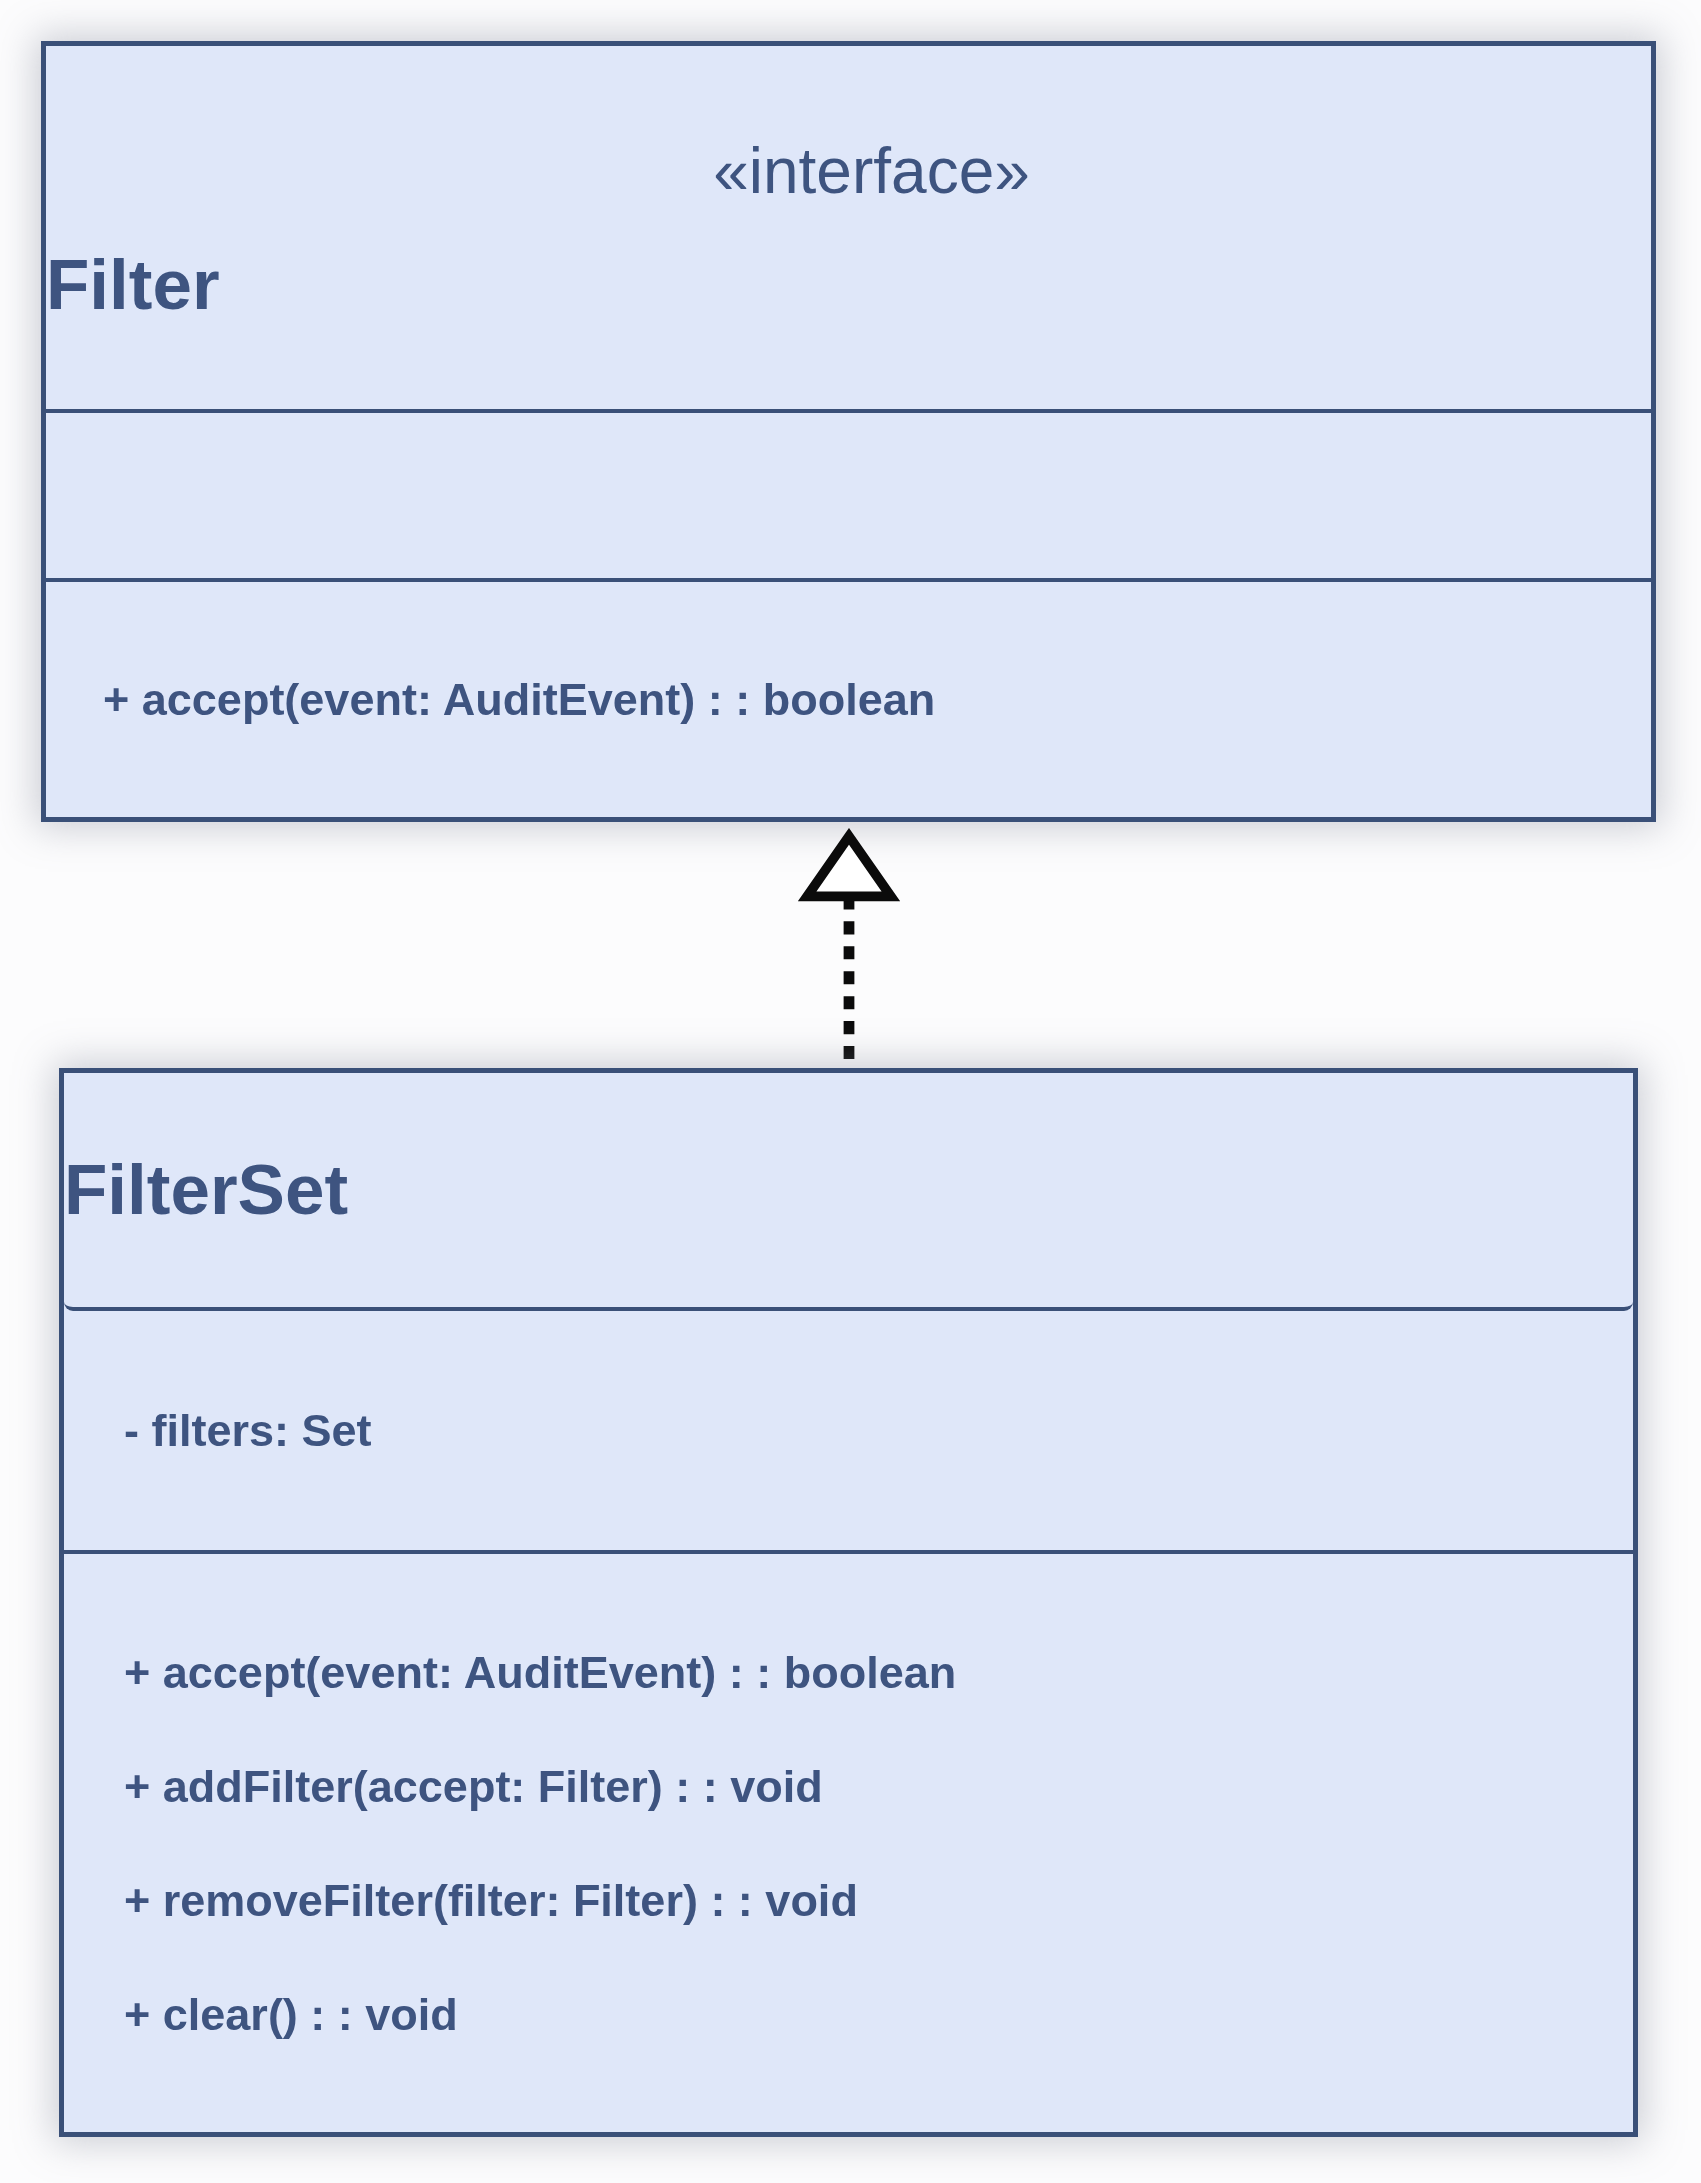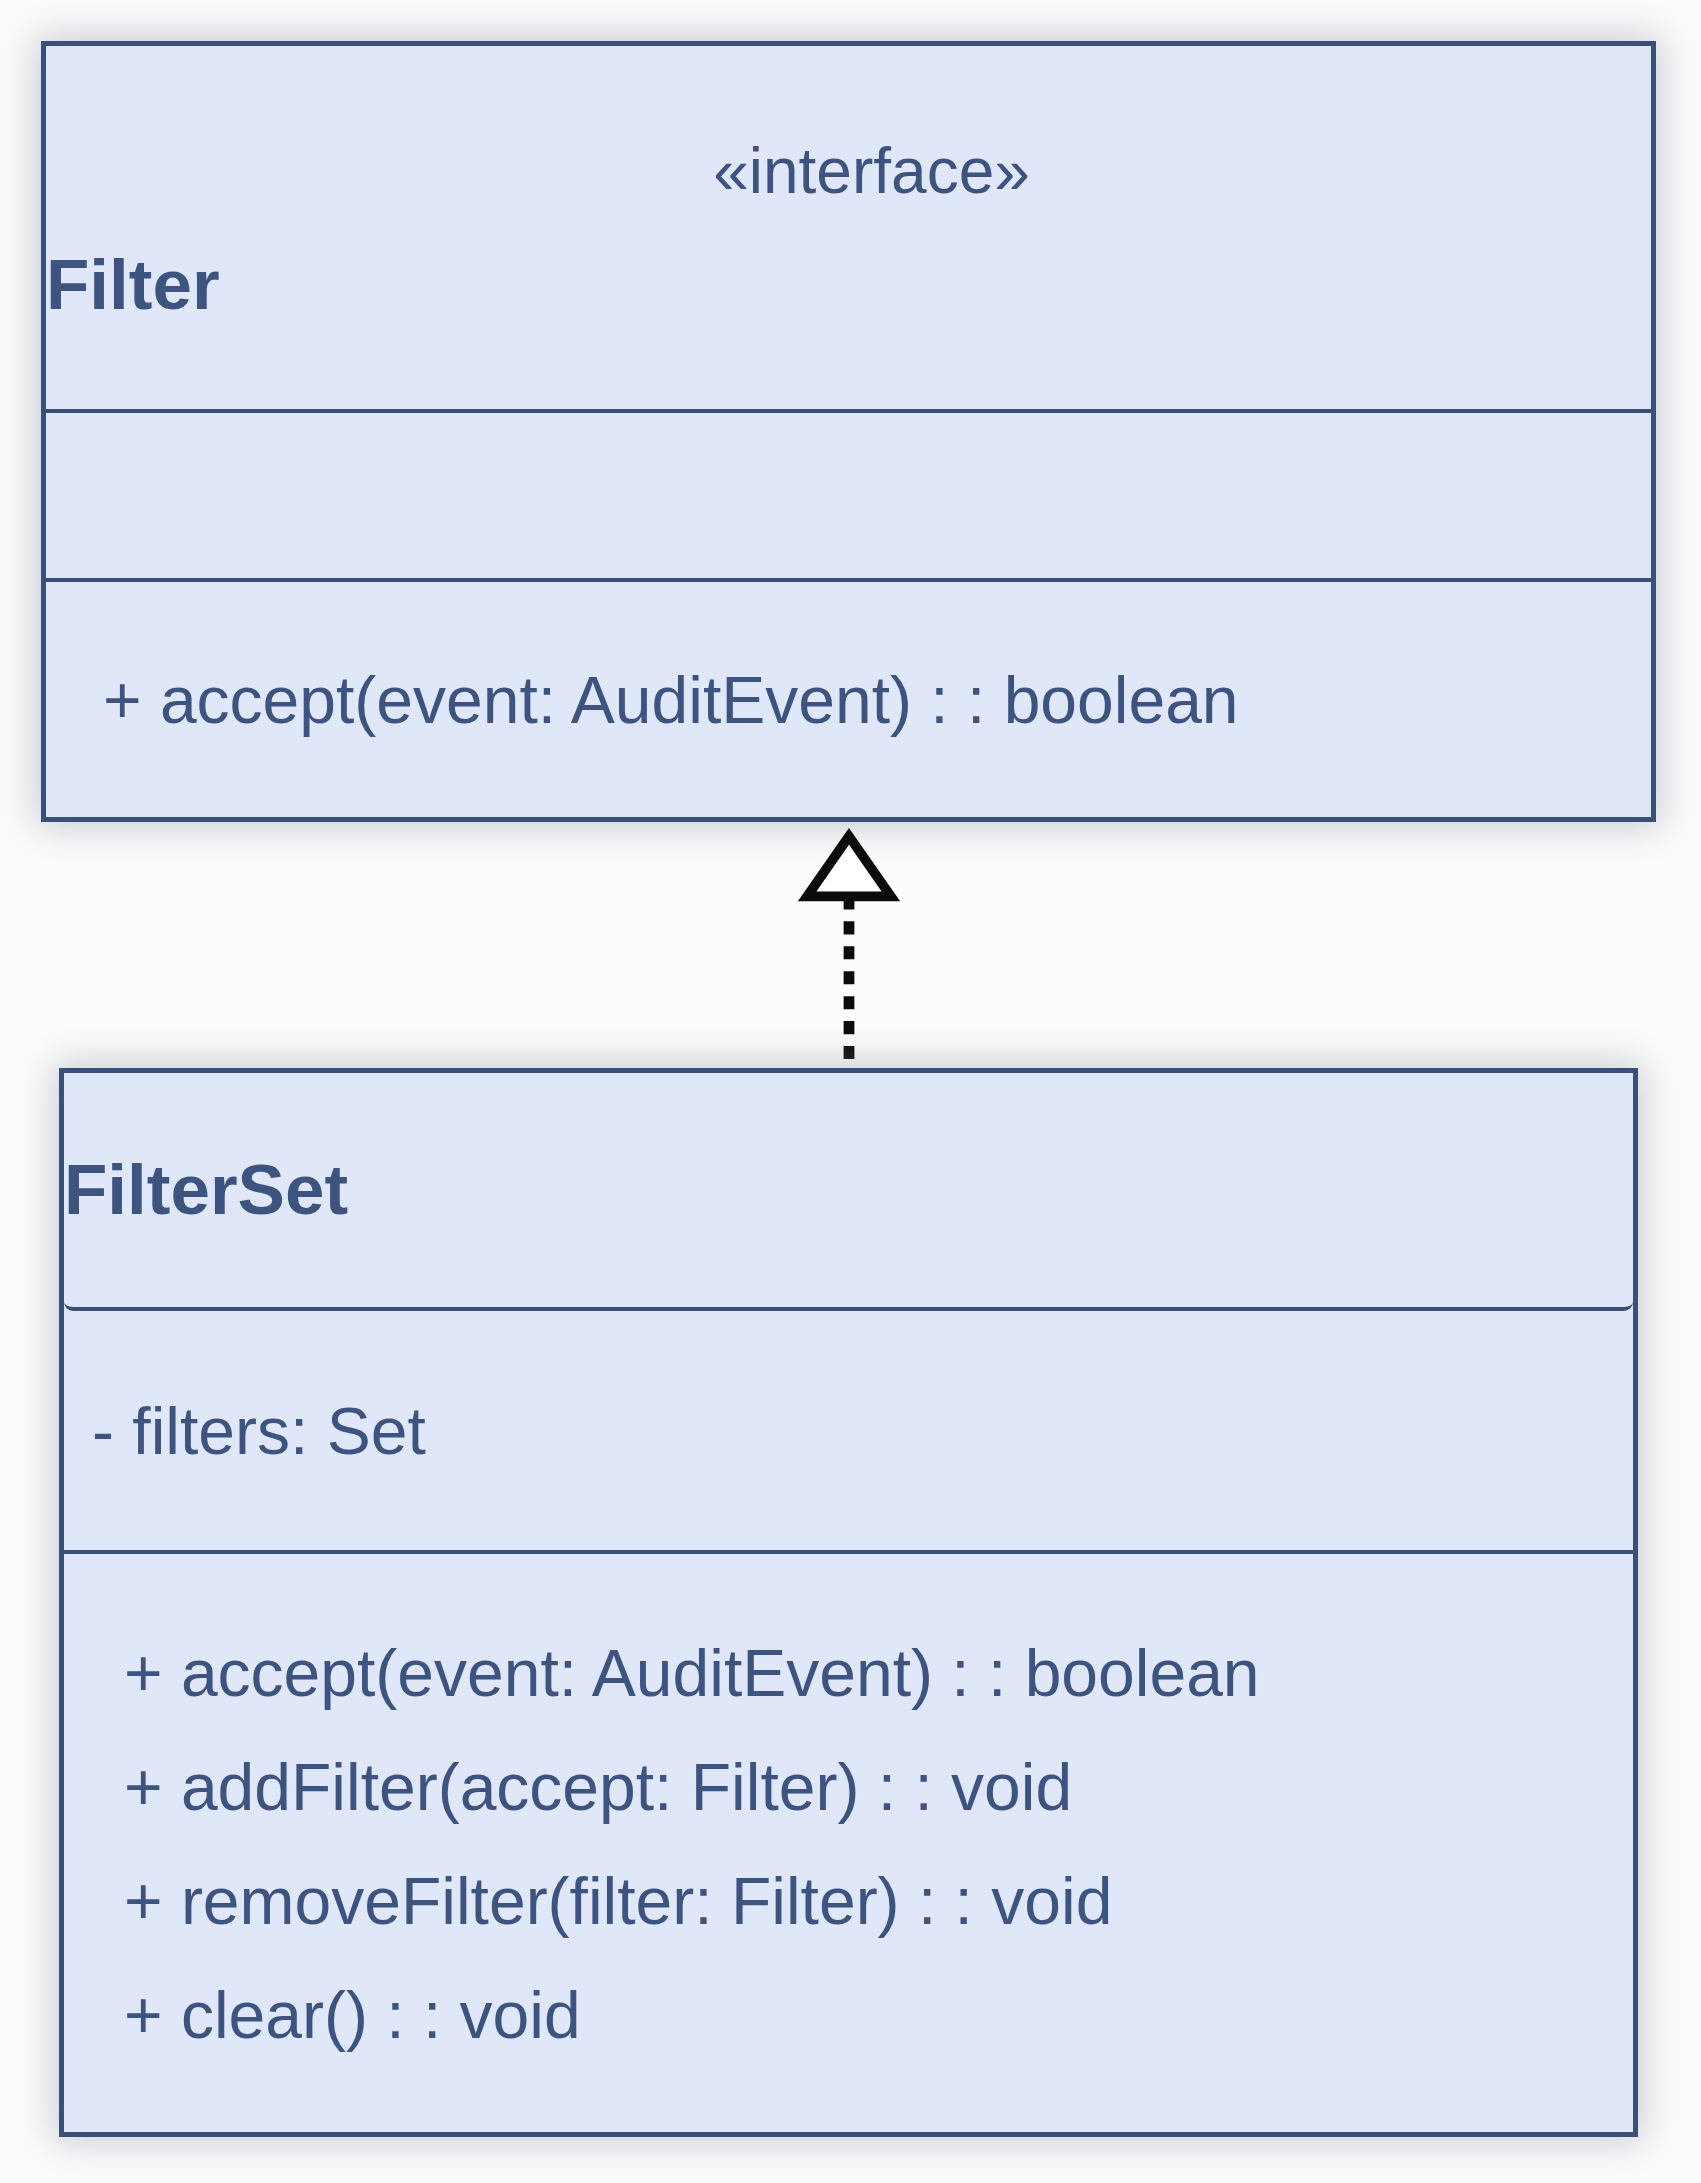--- a/index.html
+++ b/index.html
@@ -46,40 +46,41 @@
     flex-direction: column;
     justify-content: center;
   }
   .sec.divided {
     border-bottom: 4.5px solid #3a5078;
   }
   #filter-box .sec.title   { height: 367px; }
   #filter-box .sec.attrs   { height: 169px; }
   #filter-box .sec.methods { height: 235px; padding-left: 57px; }
   #filterset-box .sec.title   { height: 238px; border-radius: 9px; }
-  #filterset-box .sec.attrs   { height: 243px; padding-left: 28px; }
+  #filterset-box .sec.attrs   { height: 243px; padding-left: 60px; }
   #filterset-box .sec.methods { height: 579px; padding-left: 60px; }
   .stereotype {
     font-size: 64px;
     line-height: 114px;
     text-align: center;
     white-space: pre;
     margin-left: 46px;
   }
   .class-name {
     font-size: 71px;
     line-height: 114px;
     font-weight: bold;
     text-align: left;
     white-space: pre;
   }
   .member {
-    font-size: 66px;
+    font-size: 45px;
     line-height: 114px;
     white-space: pre;
+    font-weight: bold;
   }
   .realization-arrow {
     position: absolute;
     left: 798px;
     top: 828px;
     width: 102px;
     height: 240px;
   }
 </style>
 </head>

